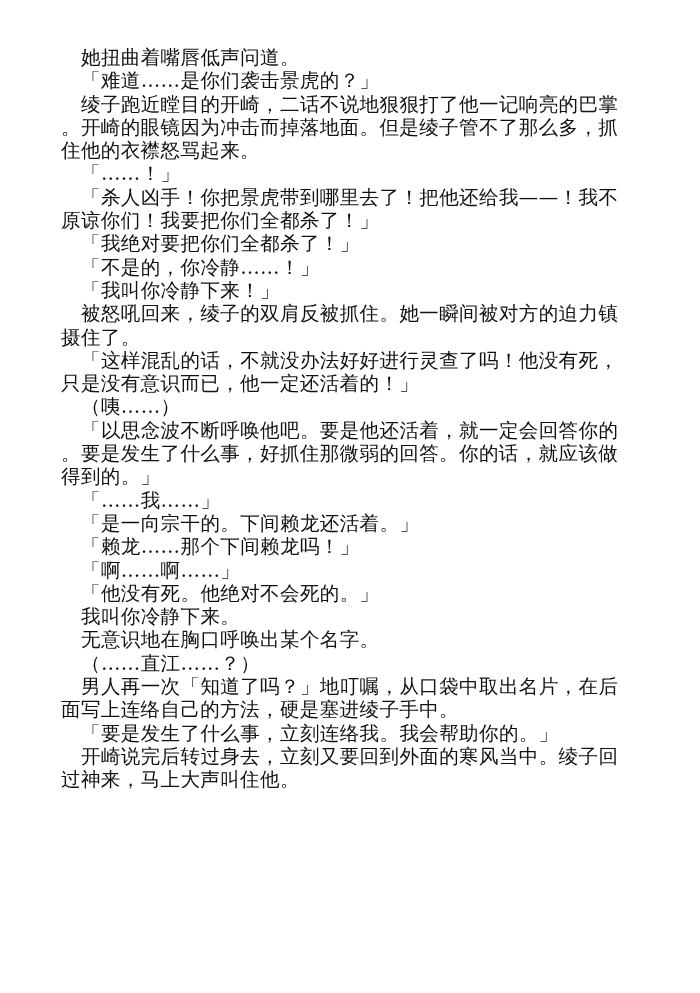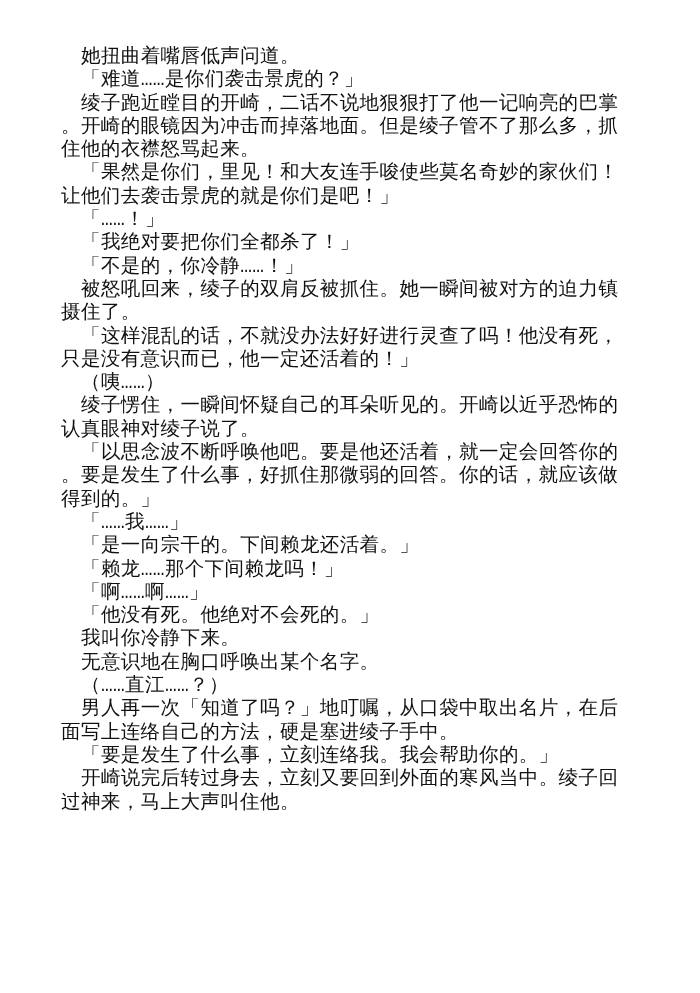--- a/index.html
+++ b/index.html
@@ -23,38 +23,37 @@
       font-size: 19.5px;
       line-height: 23.3px;
       letter-spacing: 0.4px;
     }
     .para {
       margin: 0;
       padding: 0;
       text-indent: 20px;
       word-break: break-all;
       line-break: anywhere;
-      font-family: Liberation Mono, monospace;
     }
   </style>
 </head>
 <body>
 
 <div class="page">
   <p class="para">她扭曲着嘴唇低声问道。</p>
   <p class="para">「难道……是你们袭击景虎的？」</p>
   <p class="para">绫子跑近瞠目的开崎，二话不说地狠狠打了他一记响亮的巴掌。开崎的眼镜因为冲击而掉落地面。但是绫子管不了那么多，抓住他的衣襟怒骂起来。</p>
-  <p class="para">「果然是你们，里见！和大友连手唆使些莫名奇妙的家伙们！让他们去袭击景虎的就是你们是吧！」</p>
   <p class="para">「……！」</p>
+  <p class="para">「杀人凶手！你把景虎带到哪里去了！把他还给我——！我不原谅你们！我要把你们全都杀了！」</p>
   <p class="para">「我绝对要把你们全都杀了！」</p>
   <p class="para">「不是的，你冷静……！」</p>
+  <p class="para">「我叫你冷静下来！」</p>
   <p class="para">被怒吼回来，绫子的双肩反被抓住。她一瞬间被对方的迫力镇摄住了。</p>
   <p class="para">「这样混乱的话，不就没办法好好进行灵查了吗！他没有死，只是没有意识而已，他一定还活着的！」</p>
   <p class="para">（咦……）</p>
-  <p class="para">绫子愣住，一瞬间怀疑自己的耳朵听见的。开崎以近乎恐怖的认真眼神对绫子说了。</p>
   <p class="para">「以思念波不断呼唤他吧。要是他还活着，就一定会回答你的。要是发生了什么事，好抓住那微弱的回答。你的话，就应该做得到的。」</p>
   <p class="para">「……我……」</p>
   <p class="para">「是一向宗干的。下间赖龙还活着。」</p>
   <p class="para">「赖龙……那个下间赖龙吗！」</p>
   <p class="para">「啊……啊……」</p>
   <p class="para">「他没有死。他绝对不会死的。」</p>
   <p class="para">我叫你冷静下来。</p>
   <p class="para">无意识地在胸口呼唤出某个名字。</p>
   <p class="para">（……直江……？）</p>
   <p class="para">男人再一次「知道了吗？」地叮嘱，从口袋中取出名片，在后面写上连络自己的方法，硬是塞进绫子手中。</p>

